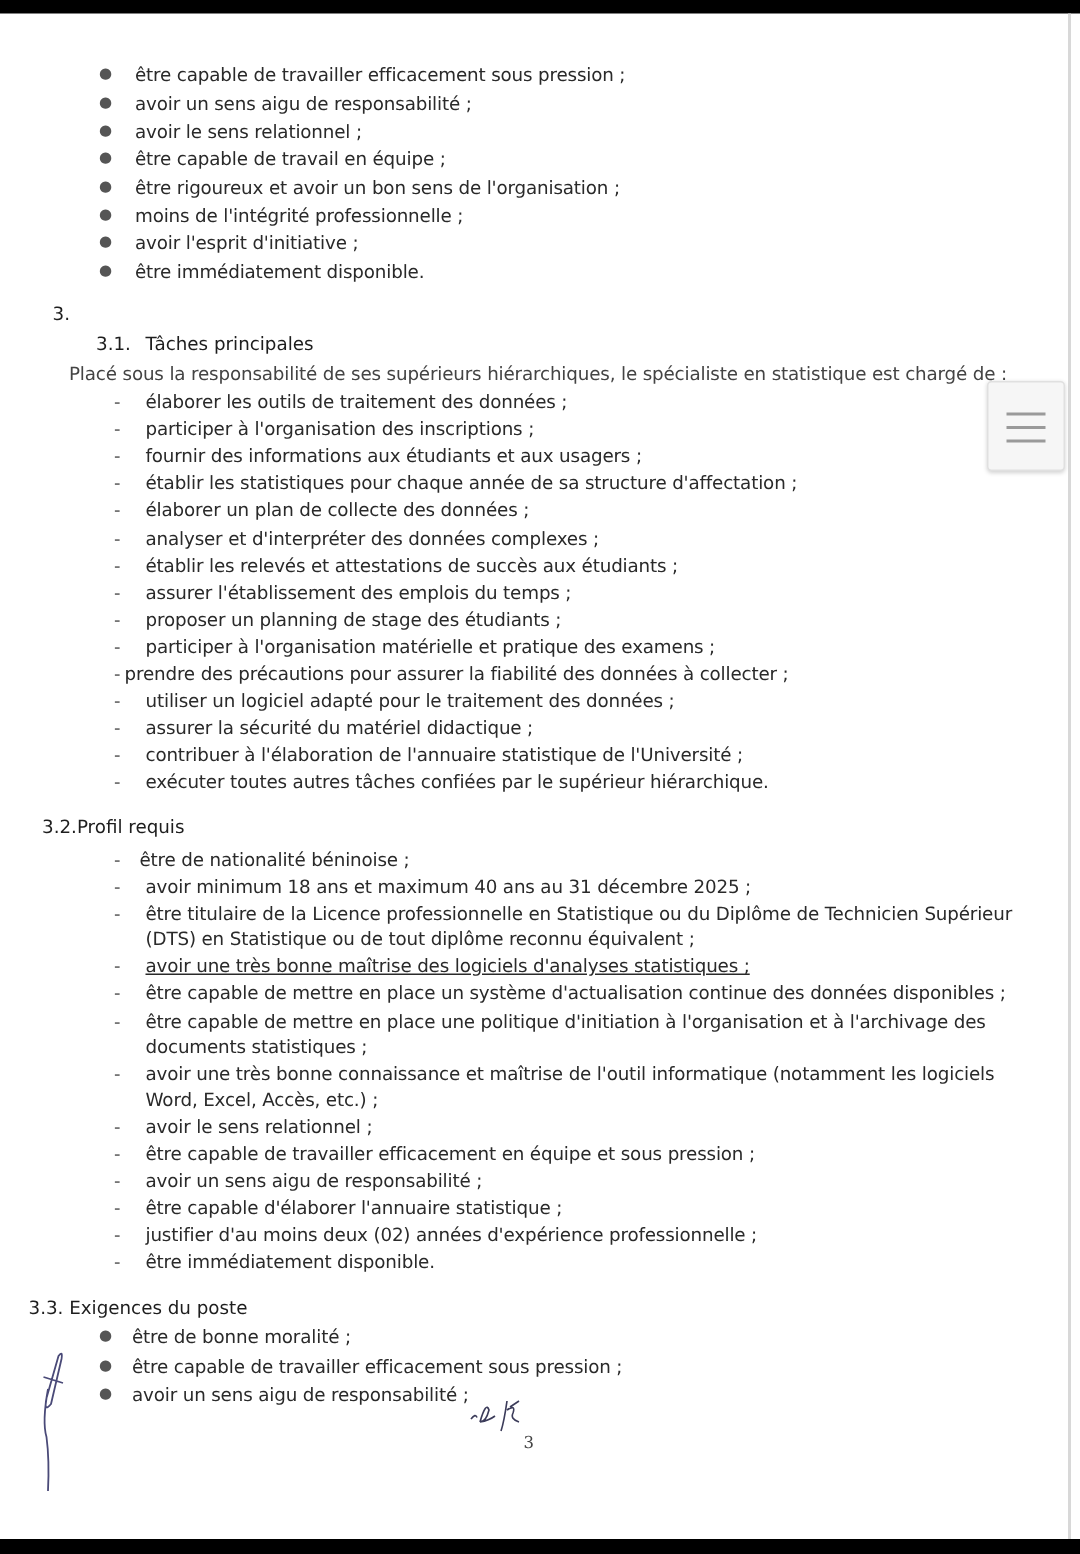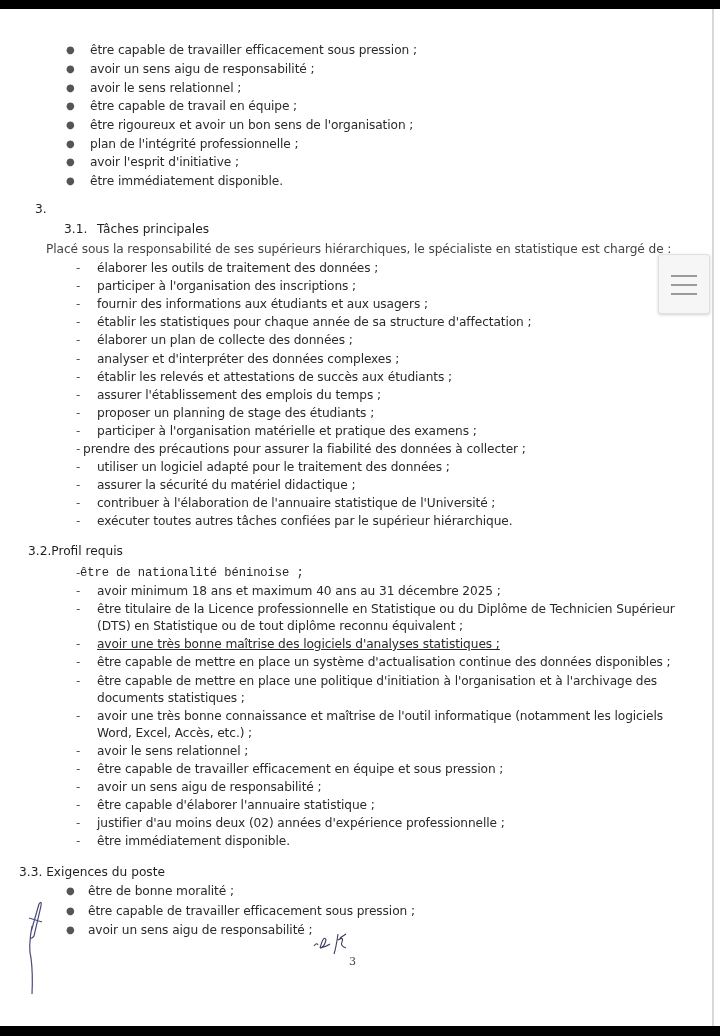--- a/index.html
+++ b/index.html
@@ -41,21 +41,21 @@
     <span class="line" style="left:90px;top:42px">être capable de travailler efficacement sous pression ;</span>
     <span class="bullet" style="left:66px;top:61px">●</span>
     <span class="line" style="left:90px;top:61px">avoir un sens aigu de responsabilité ;</span>
     <span class="bullet" style="left:66px;top:80px">●</span>
     <span class="line" style="left:90px;top:80px">avoir le sens relationnel ;</span>
     <span class="bullet" style="left:66px;top:98px">●</span>
     <span class="line" style="left:90px;top:98px">être capable de travail en équipe ;</span>
     <span class="bullet" style="left:66px;top:117px">●</span>
     <span class="line" style="left:90px;top:117px">être rigoureux et avoir un bon sens de l'organisation ;</span>
     <span class="bullet" style="left:66px;top:136px">●</span>
-    <span class="line" style="left:90px;top:136px">plan de l'intégrité professionnelle ;</span>
+    <span class="line" style="left:90px;top:136px">moins de l'intégrité professionnelle ;</span>
     <span class="bullet" style="left:66px;top:154px">●</span>
     <span class="line" style="left:90px;top:154px">avoir l'esprit d'initiative ;</span>
     <span class="bullet" style="left:66px;top:173px">●</span>
     <span class="line" style="left:90px;top:173px">être immédiatement disponible.</span>
   </div>
 
   <span class="heading" style="left:35px;top:201px">3.</span>
 
   <span class="heading" style="left:64px;top:221px">3.1.</span>
   <span class="heading" style="left:97px;top:221px">Tâches principales</span>
@@ -90,21 +90,21 @@
       <span class="line" style="left: 97px; top: 477px;">assurer la sécurité du matériel didactique ;</span>
       <span class="dash" style="left: 76px; top: 495px;">-</span>
       <span class="line" style="left: 97px; top: 495px;">contribuer à l'élaboration de l'annuaire statistique de l'Université ;</span>
       <span class="dash" style="left: 76px; top: 513px;">-</span>
       <span class="line" style="left: 97px; top: 513px;">exécuter toutes autres tâches confiées par le supérieur hiérarchique.</span>
     </div>
 
   <span class="heading" style="left:28px;top:543px">3.2.Profil requis</span>
   <div id="profile-list">
       <span class="dash" style="left: 76px; top: 565px;">-</span>
-      <span class="line" style="left: 80px; top: 565px; font-family: Liberation Mono, monospace;">être de nationalité béninoise ;</span>
+      <span class="line" style="left: 93px; top: 565px;">être de nationalité béninoise ;</span>
       <span class="dash" style="left: 76px; top: 583px;">-</span>
       <span class="line" style="left: 97px; top: 583px;">avoir minimum 18 ans et maximum 40 ans au 31 décembre 2025 ;</span>
       <span class="dash" style="left: 76px; top: 601px;">-</span>
       <span class="line" style="left: 97px; top: 601px;">être titulaire de la Licence professionnelle en Statistique ou du Diplôme de Technicien Supérieur</span>
       <span class="line" style="left: 97px; top: 618px;">(DTS) en Statistique ou de tout diplôme reconnu équivalent ;</span>
       <span class="dash" style="left: 76px; top: 636px;">-</span>
       <span class="line" style="left: 97px; top: 636px; text-decoration: underline;">avoir une très bonne maîtrise des logiciels d'analyses statistiques ;</span>
       <span class="dash" style="left: 76px; top: 654px;">-</span>
       <span class="line" style="left: 97px; top: 654px;">être capable de mettre en place un système d'actualisation continue des données disponibles ;</span>
       <span class="dash" style="left: 76px; top: 673px;">-</span>

